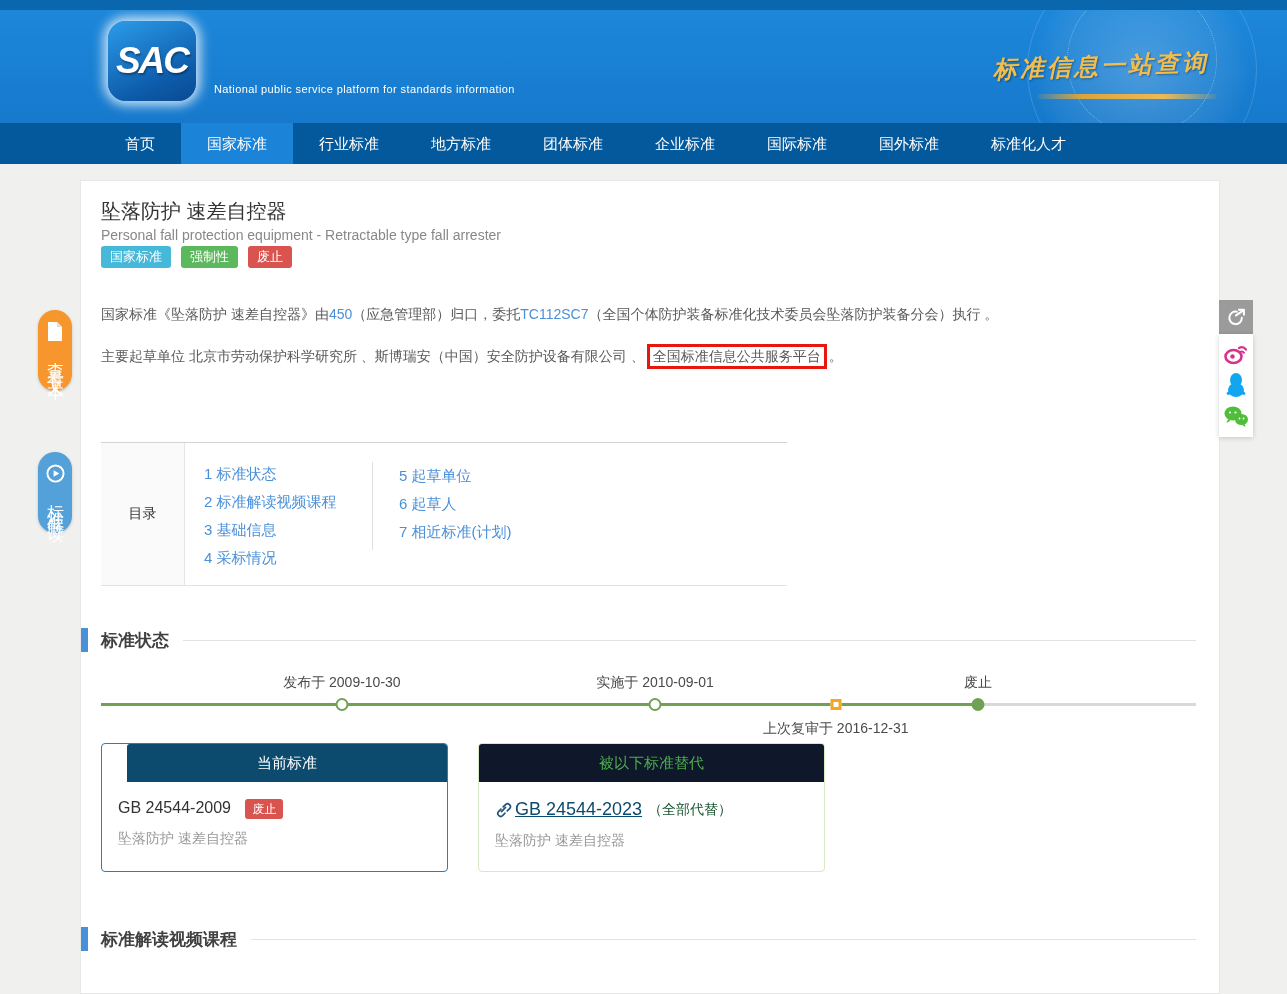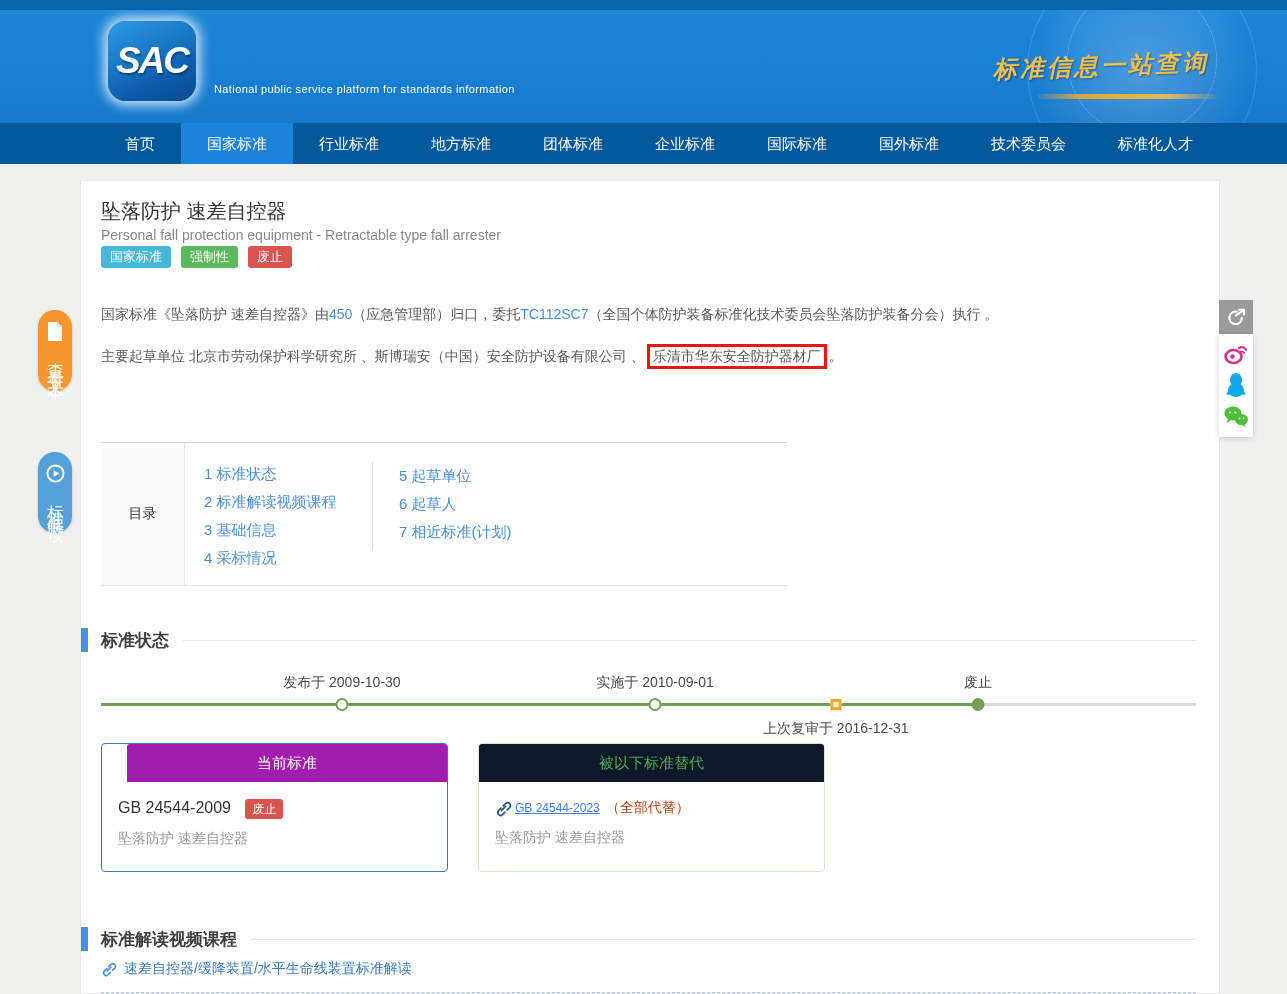--- a/index.html
+++ b/index.html
@@ -78,28 +78,28 @@
   .tl-lab { position:absolute; transform:translateX(-50%); font-size:14px; color:#4a4a4a; white-space:nowrap; }
   .tl-lab.above { top:10px; }
   .tl-lab.below { top:56px; }
 
   
   .card { position:absolute; top:562px; width:347px; height:129px; border-radius:4px; background:#fff; }
   .card.current { left:20px;  border:1px solid #337ab7; }
   .card.replace { left:397px; border:1px solid #d6e9c6; }
   .card-head { height:38px; line-height:38px; text-align:center; font-size:15px;
                border-radius:3px 3px 0 0; }
-  .card.current .card-head { background:#a21caf; color:#fff;margin-left:25px; }
+  .card.current .card-head { background:#0c4a6e; color:#fff;margin-left:25px; }
   .card.replace .card-head { background:#0f172a; color:#4cae4c; }
   .card-body { padding:17px 16px 0 16px; }
   .card-code { font-size:16px; color:#333;margin-top:7px; }
   .mini-badge { background:#d9534f; color:#fff; font-size:12px; padding:3px 7px; border-radius:3px; margin-left:10px; }
   .card-name { font-size:14px; color:#999; margin-top:12px; }
-  .card-link { font-size:12px; color:#3b82f6; text-decoration:underline; cursor:pointer; }
-  .card-note { font-size:14px; color:#c2410c; margin-left:6px; }
+  .card-link { font-size:18px; color:#0c4a6e; text-decoration:underline; cursor:pointer; }
+  .card-note { font-size:14px; color:#14532d; margin-left:6px; }
 
   
   .video-row { position:absolute; left:20px; top:779px; width:1095px; padding-bottom:14px;
                border-bottom:1px dashed #a9c3de; display:flex; align-items:center; gap:7px; }
   .video-row a { color:#3a7bbf; font-size:14px; text-decoration:none; cursor:pointer; }
 
   
   .pill { position:absolute; left:38px; width:34px; border-radius:17px; color:#fff;
           display:flex; flex-direction:column; align-items:center; padding:12px 0 14px;
           box-shadow:0 1px 3px rgba(0,0,0,.2); cursor:pointer; }
@@ -134,38 +134,37 @@
 
 <div class="nav">
   <div class="nav-item">首页</div>
   <div class="nav-item active">国家标准</div>
   <div class="nav-item">行业标准</div>
   <div class="nav-item">地方标准</div>
   <div class="nav-item">团体标准</div>
   <div class="nav-item">企业标准</div>
   <div class="nav-item">国际标准</div>
   <div class="nav-item">国外标准</div>
-  <div class="nav-item">技术委员会</div>
   <div class="nav-item">标准化人才</div>
 </div>
 
 <div class="content">
 
   <div class="pg-title">坠落防护 速差自控器</div>
   <div class="pg-sub">Personal fall protection equipment - Retractable type fall arrester</div>
 
   <div class="badges">
     <span class="badge b-info">国家标准</span>
     <span class="badge b-ok">强制性</span>
     <span class="badge b-bad">废止</span>
   </div>
 
   <div class="paras">
     <p><span>国家标准《坠落防护 速差自控器》由</span><a>450</a><span>（应急管理部）归口，委托</span><a>TC112SC7</a><span>（全国个体防护装备标准化技术委员会坠落防护装备分会）执行 。</span></p>
-    <p><span>主要起草单位</span><span> 北京市劳动保护科学研究所 、斯博瑞安（中国）安全防护设备有限公司 、</span><span class="redbox">乐清市华东安全防护器材厂</span><span>。</span></p>
+    <p><span>主要起草单位</span><span> 北京市劳动保护科学研究所 、斯博瑞安（中国）安全防护设备有限公司 、</span><span class="redbox">全国标准信息公共服务平台</span><span>。</span></p>
   </div>
 
   <div class="toc">
     <div class="toc-label">目录</div>
     <div class="toc-links">
       <div class="toc-col">
         <a>1 标准状态</a>
         <a>2 标准解读视频课程</a>
         <a>3 基础信息</a>
         <a>4 采标情况</a>
@@ -231,28 +230,20 @@
       <div class="card-name">坠落防护 速差自控器</div>
     </div>
   </div>
 
   <div class="sec-head" style="top:746px;">
     <div class="sec-bar"></div>
     <div class="sec-title">标准解读视频课程</div>
     <div class="sec-line"></div>
   </div>
 
-  <div class="video-row">
-    <svg width="16" height="16" viewBox="0 0 20 20">
-      <path d="M7 9.6 L4.2 12.4 a3.4 3.4 0 0 0 4.8 4.8 L11.6 14.4" fill="none" stroke="#4a90d9" stroke-width="2" stroke-linecap="round"></path>
-      <path d="M9.6 7 L12.4 4.2 a3.4 3.4 0 0 1 4.8 4.8 L14.4 11.6" fill="none" stroke="#4a90d9" stroke-width="2" stroke-linecap="round"></path>
-      <path d="M7.6 12.4 L12.4 7.6" fill="none" stroke="#4a90d9" stroke-width="2" stroke-linecap="round"></path>
-    </svg>
-    <a>速差自控器/缓降装置/水平生命线装置标准解读</a>
-  </div>
 </div>
 
 <div class="pill orange">
   <svg width="16" height="19" viewBox="0 0 16 19">
     <path d="M1 0 h9 l5 5 v14 H1 Z" fill="#fff"></path>
     <path d="M10 0 l5 5 h-5 Z" fill="#e0e0e0"></path>
   </svg>
   <div class="pill-label">查看文本</div>
 </div>
 

